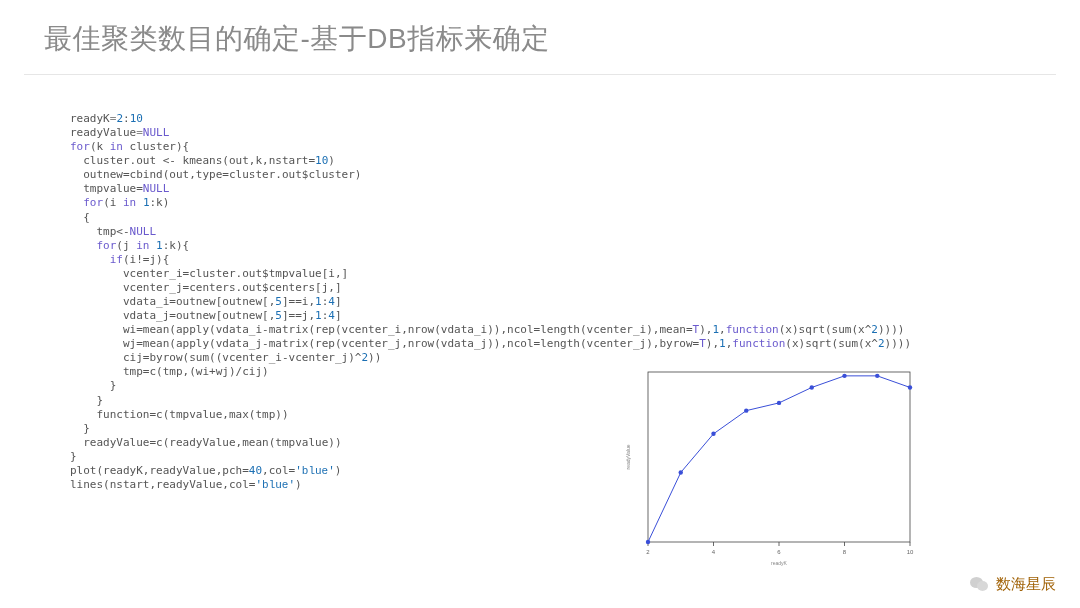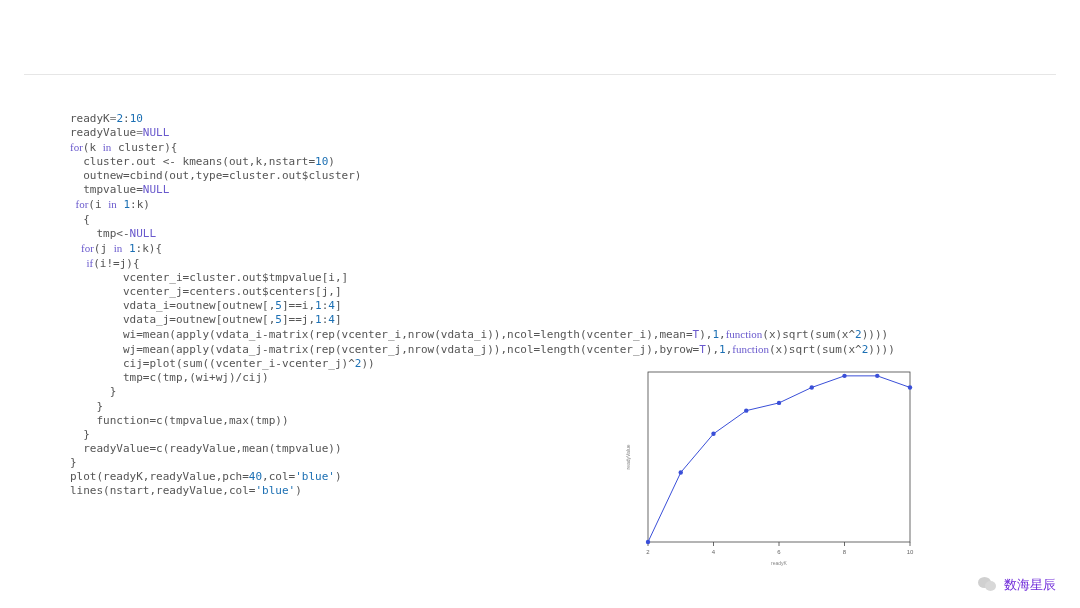--- a/index.html
+++ b/index.html
@@ -36,23 +36,23 @@
   .code {
     position: absolute;
     left: 70px;
     top: 112px;
     font-family: "DejaVu Sans Mono", Menlo, Consolas, monospace;
     font-size: 11px;
     line-height: 1.28;
     color: #555;
     white-space: pre;
   }
-  .kw { color: #6a5acd; font-family: Liberation Serif, serif; }       
+  .kw { color: #6a5acd; }       
   .num { color: #1b6fb3; }      
-  .str { color: #1b6fb3; }
+  .str { color: #1b6fb3; font-family: Liberation Mono, monospace; }
   .const { color: #6a5acd; }    
   .op { color: #888; }
 
   .chart {
     position: absolute;
     left: 620px;
     top: 364px;
     width: 300px;
     height: 204px;
   }
@@ -67,22 +67,22 @@
     font-size: 6px;
     fill: #666;
   }
   .watermark {
     position: absolute;
     right: 24px;
     bottom: 14px;
     display: flex;
     align-items: center;
     gap: 6px;
-    color: #6d28d9;
-    font-size: 13px;
+    color: #a16207;
+    font-size: 15px;
   }
   .watermark .wx-icon {
     width: 20px;
     height: 16px;
     position: relative;
   }
   .watermark .wx-icon .bubble1 {
     position: absolute; left: 0; top: 0;
     width: 13px; height: 11px;
     background: #d0d0d0; border-radius: 50%;
@@ -90,40 +90,41 @@
   .watermark .wx-icon .bubble2 {
     position: absolute; left: 7px; top: 4px;
     width: 11px; height: 10px;
     background: #d8d8d8; border-radius: 50%;
   }
 </style>
 </head>
 <body>
 
 <div class="slide">
+  <div class="title">最佳聚类数目的确定-基于DB指标来确定</div>
   <div class="divider"></div>
 
   <div class="code"><span>readyK</span><span class="op">=</span><span class="num">2</span><span>:</span><span class="num">10</span>
 <span>readyValue</span><span class="op">=</span><span class="const">NULL</span>
 <span class="kw">for</span><span>(k </span><span class="kw">in</span><span> cluster){</span>
 <span>  cluster.out &lt;- kmeans(out,k,nstart=</span><span class="num">10</span><span>)</span>
 <span>  outnew=cbind(out,type=cluster.out$cluster)</span>
 <span>  tmpvalue=</span><span class="const">NULL</span>
 <span class="kw">  for</span><span>(i </span><span class="kw">in</span><span> </span><span class="num">1</span><span>:k)</span>
 <span>  {</span>
 <span>    tmp&lt;-</span><span class="const">NULL</span>
 <span class="kw">    for</span><span>(j </span><span class="kw">in</span><span> </span><span class="num">1</span><span>:k){</span>
 <span class="kw">      if</span><span>(i!=j){</span>
 <span>        vcenter_i=cluster.out$tmpvalue[i,]</span>
 <span>        vcenter_j=centers.out$centers[j,]</span>
 <span>        vdata_i=outnew[outnew[,</span><span class="num">5</span><span>]==i,</span><span class="num">1</span><span>:</span><span class="num">4</span><span>]</span>
 <span>        vdata_j=outnew[outnew[,</span><span class="num">5</span><span>]==j,</span><span class="num">1</span><span>:</span><span class="num">4</span><span>]</span>
 <span>        wi=mean(apply(vdata_i-matrix(rep(vcenter_i,nrow(vdata_i)),ncol=length(vcenter_i),mean=</span><span class="const">T</span><span>),</span><span class="num">1</span><span>,</span><span class="kw">function</span><span>(x)sqrt(sum(x^</span><span class="num">2</span><span>))))</span>
 <span>        wj=mean(apply(vdata_j-matrix(rep(vcenter_j,nrow(vdata_j)),ncol=length(vcenter_j),byrow=</span><span class="const">T</span><span>),</span><span class="num">1</span><span>,</span><span class="kw">function</span><span>(x)sqrt(sum(x^</span><span class="num">2</span><span>))))</span>
-<span>        cij=plot(sum((vcenter_i-vcenter_j)^</span><span class="num">2</span><span>))</span>
+<span>        cij=byrow(sum((vcenter_i-vcenter_j)^</span><span class="num">2</span><span>))</span>
 <span>        tmp=c(tmp,(wi+wj)/cij)</span>
 <span>      }</span>
 <span>    }</span>
 <span>    function=c(tmpvalue,max(tmp))</span>
 <span>  }</span>
 <span>  readyValue=c(readyValue,mean(tmpvalue))</span>
 <span>}</span>
 <span>plot(readyK,readyValue,pch=</span><span class="num">40</span><span>,col=</span><span class="str">'blue'</span><span>)</span>
 <span>lines(nstart,readyValue,col=</span><span class="str">'blue'</span><span>)</span></div>
 

